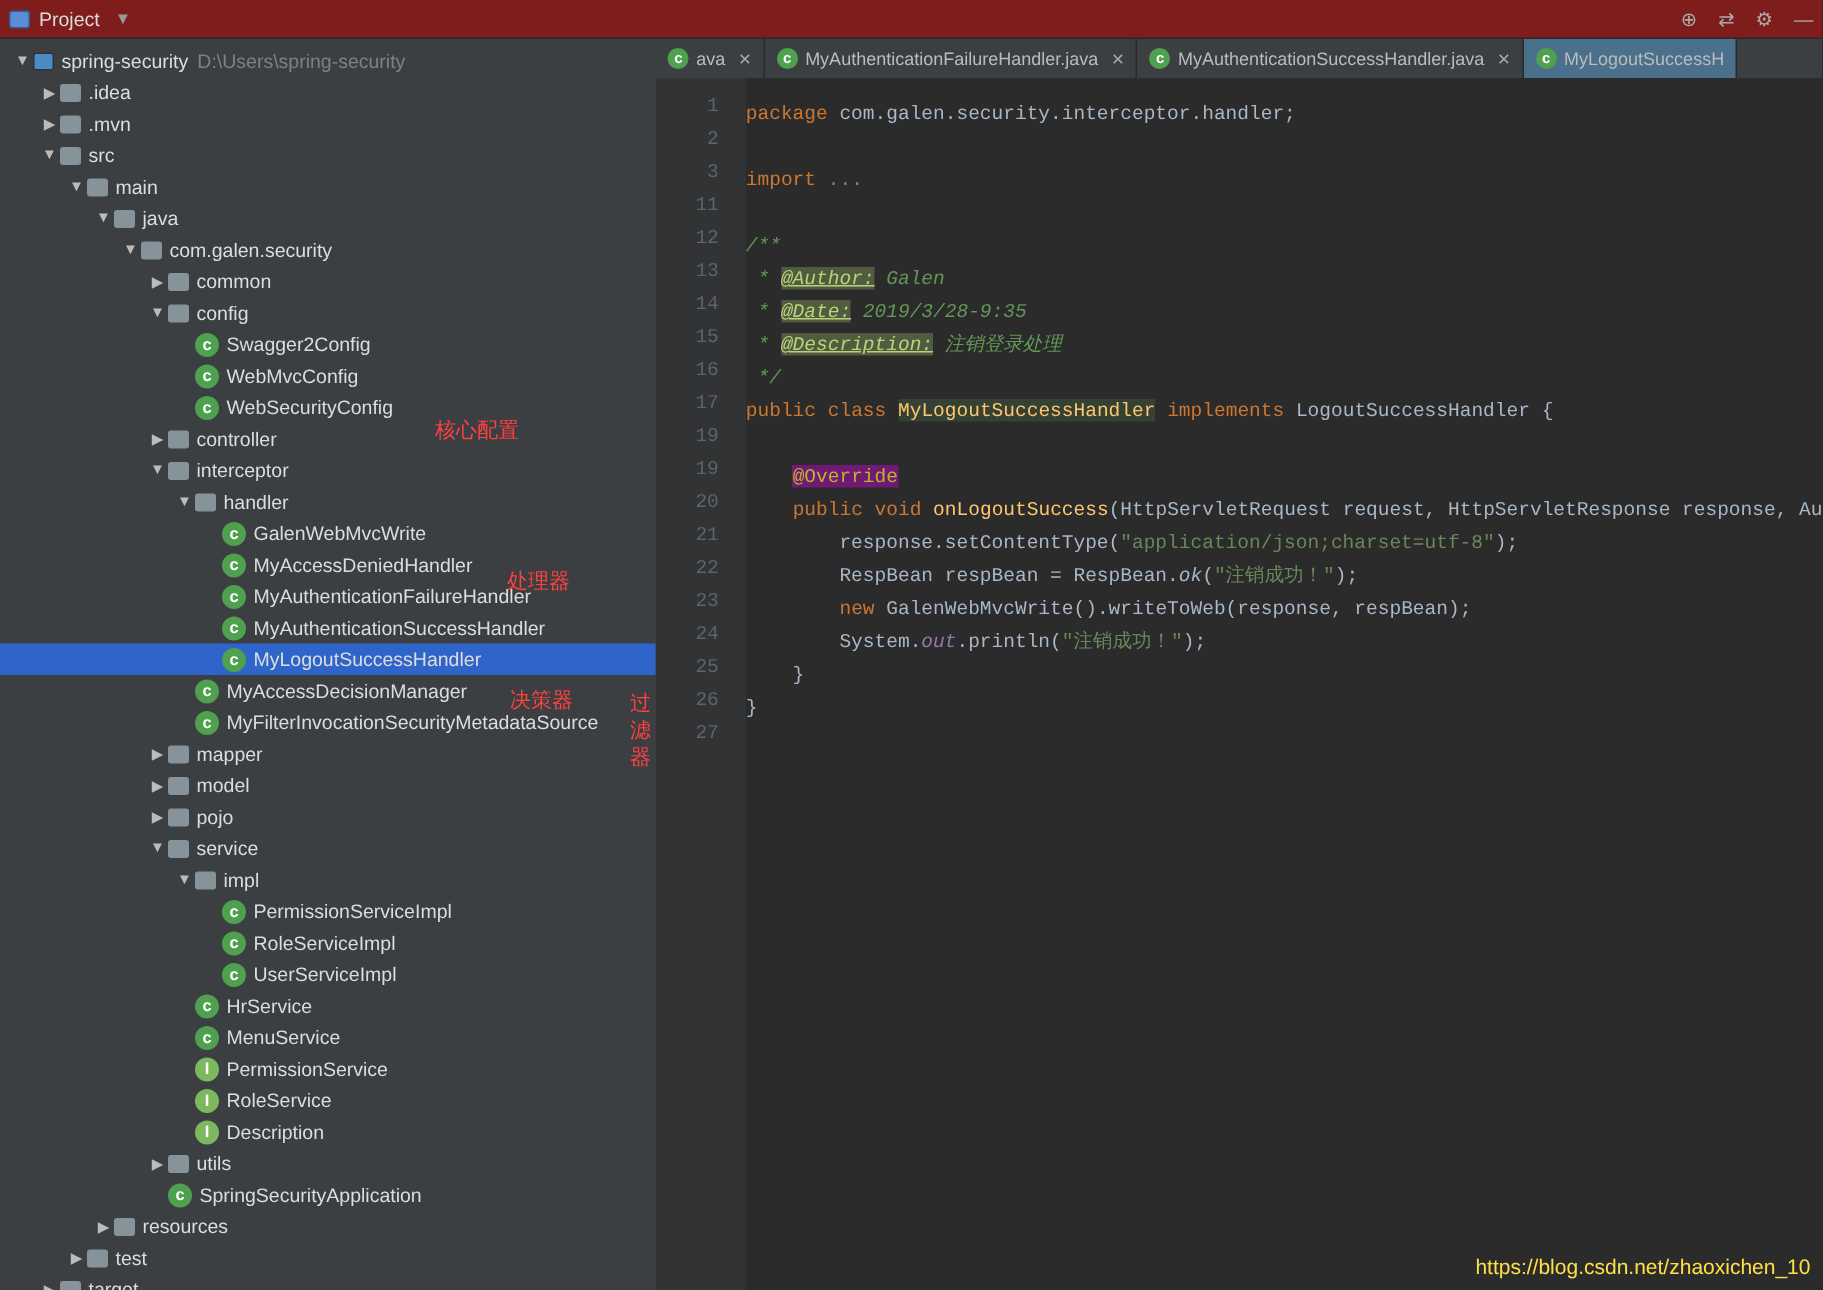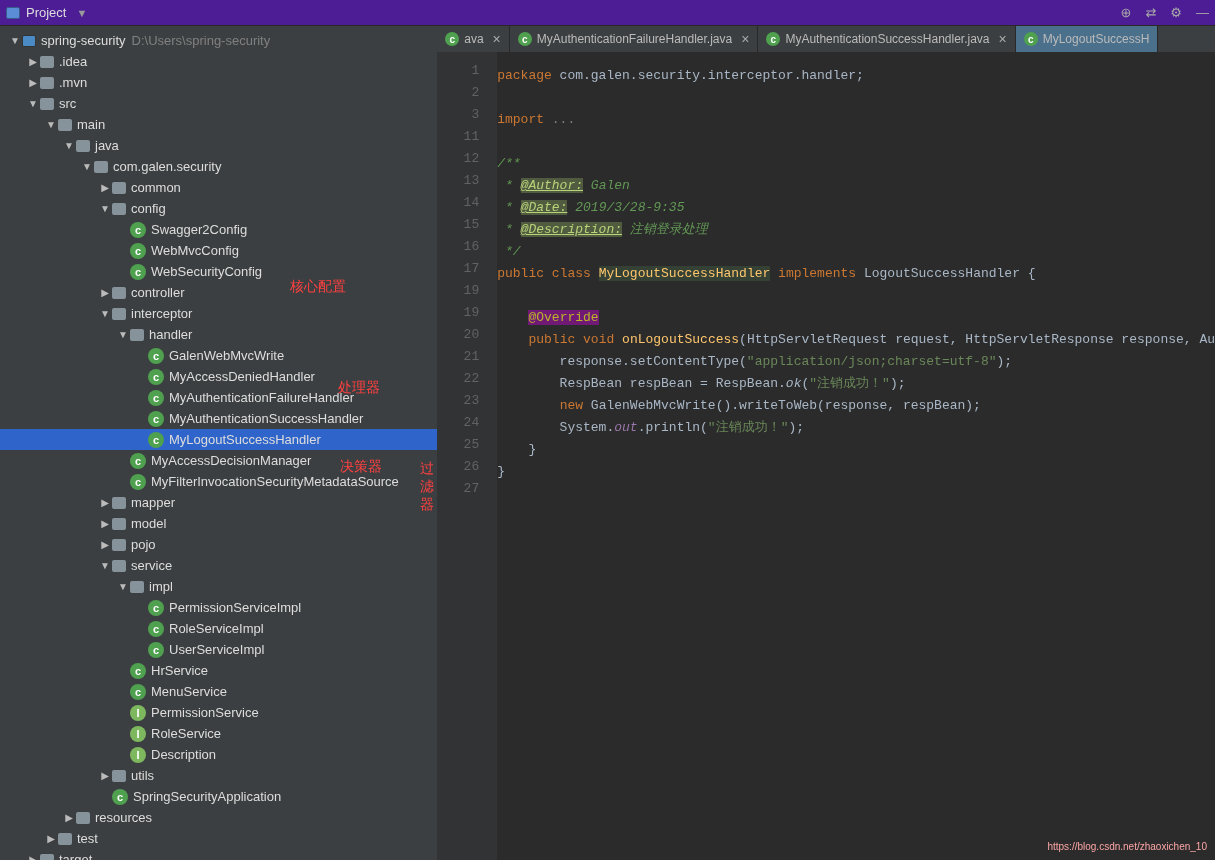--- a/index.html
+++ b/index.html
@@ -1,18 +1,18 @@
 <!DOCTYPE html>
 <html><head>
 <meta charset="utf-8">
 <style>
 *{box-sizing:border-box;margin:0;padding:0}
 body{font-family:"Segoe UI",Arial,sans-serif;font-size:13px;background:#2b2b2b;color:#bbbbbb;width:1215px;height:860px;overflow:hidden;position:relative}
 .root{display:flex;flex-direction:column;height:100%}
-.toolbar{height:26px;background:#4c1d95;display:flex;align-items:center;border-bottom:1px solid #282828;padding:0 6px}
+.toolbar{height:26px;background:#7f1d1d;display:flex;align-items:center;border-bottom:1px solid #282828;padding:0 6px}
 .tool-proj{display:flex;align-items:center;gap:6px;color:#ddd}
 .proj-ico{width:14px;height:12px;background:#5b8dd6;border:1px solid #395a8c;border-radius:2px}
 .tool-dd{color:#999;font-size:11px;margin-left:4px}
 .tool-right{margin-left:auto;display:flex;gap:14px;align-items:center;color:#aaa}
 .tool-right span{cursor:pointer}
 .body{flex:1;display:flex;overflow:hidden}
 .sidebar{width:504px;background:#3c3f41;overflow-y:auto;position:relative}
 .tree{padding:4px 0;font-size:13px}
 .row{display:flex;align-items:center;height:21px;white-space:nowrap;cursor:pointer;position:relative}
 .row.sel{background:#2f65ca;color:#fff}
@@ -32,21 +32,21 @@
 .tab.hl{background:#4a708b}
 .tab .close{color:#aaa;font-size:14px;margin-left:4px}
 .tab-ic{width:14px;height:14px;border-radius:7px;background:#4fa04f;color:#fff;font-size:10px;font-weight:bold;display:flex;align-items:center;justify-content:center}
 .editor{flex:1;display:flex;font-family:"Consolas","Courier New",monospace;font-size:13px;line-height:22px}
 .gutter{width:60px;background:#313335;color:#606366;text-align:right;padding:8px 18px 8px 0;position:relative}
 .gutter .ln{height:22px}
 .code{flex:1;padding:13px 0;white-space:pre;color:#a9b7c6}
 .k-pkg{color:#cc7832}.k-str{color:#6a8759}.k-cmt{color:#808080}.k-doc{color:#629755;font-style:italic}.k-ann{color:#bbb529;background:#701a75}.k-cls{color:#ffc66d}
 .k-at{background:#515b40;color:#b8d479;font-style:italic;text-decoration:underline}
 .k-new{color:#cc7832}
-.watermark{position:absolute;right:8px;bottom:8px;color:#fca5a5;font-size:10px;font-family:Arial}
+.watermark{position:absolute;right:8px;bottom:8px;color:#fde047;font-size:14px;font-family:Arial}
 </style>
 </head>
 <body>
 
 <div class="root">
  <div class="toolbar">
   <div class="tool-proj">
    <span class="proj-ico"></span>
    <span>Project</span>
    <span class="tool-dd">▼</span>

